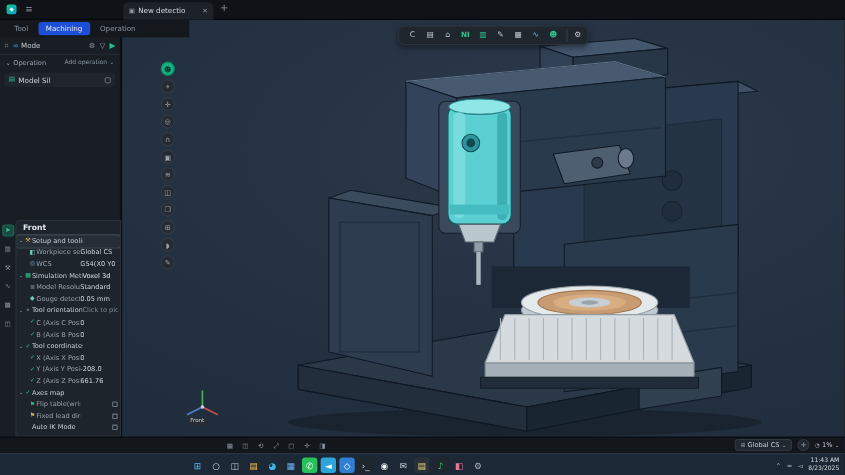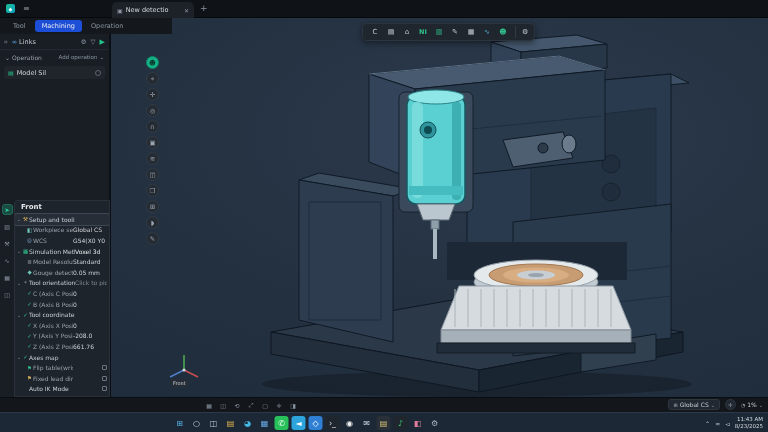--- a/index.html
+++ b/index.html
@@ -333,21 +333,21 @@
       <div class="dock-btn">
         <span>✎</span>
       </div>
     </div>
 
   <div class="leftpanel">
     <div class="ptoolbar">
       <span class="pt-ic">⌗</span>
       <span class="links">
         <span class="ic">∞</span>
-        <span>Links</span>
+        <span>Mode</span>
       </span>
       <span class="pt-right">
         <span class="pt-ic">⚙</span>
         <span class="pt-ic">▽</span>
         <span class="pt-play">▶</span>
       </span>
     </div>
     <div class="ops-header">
       <span>⌄</span>
       <span>Operation</span>

